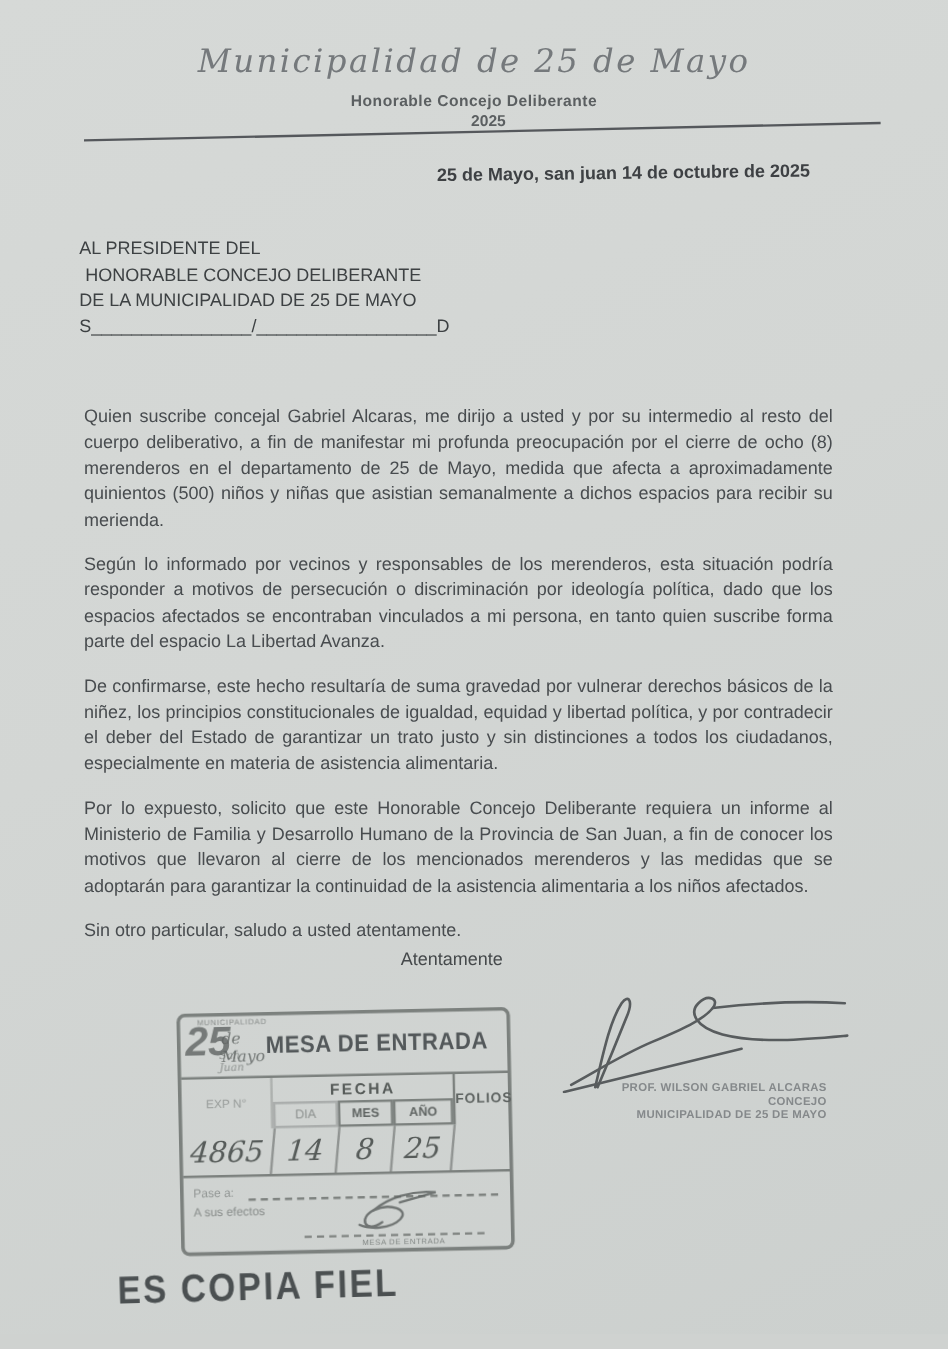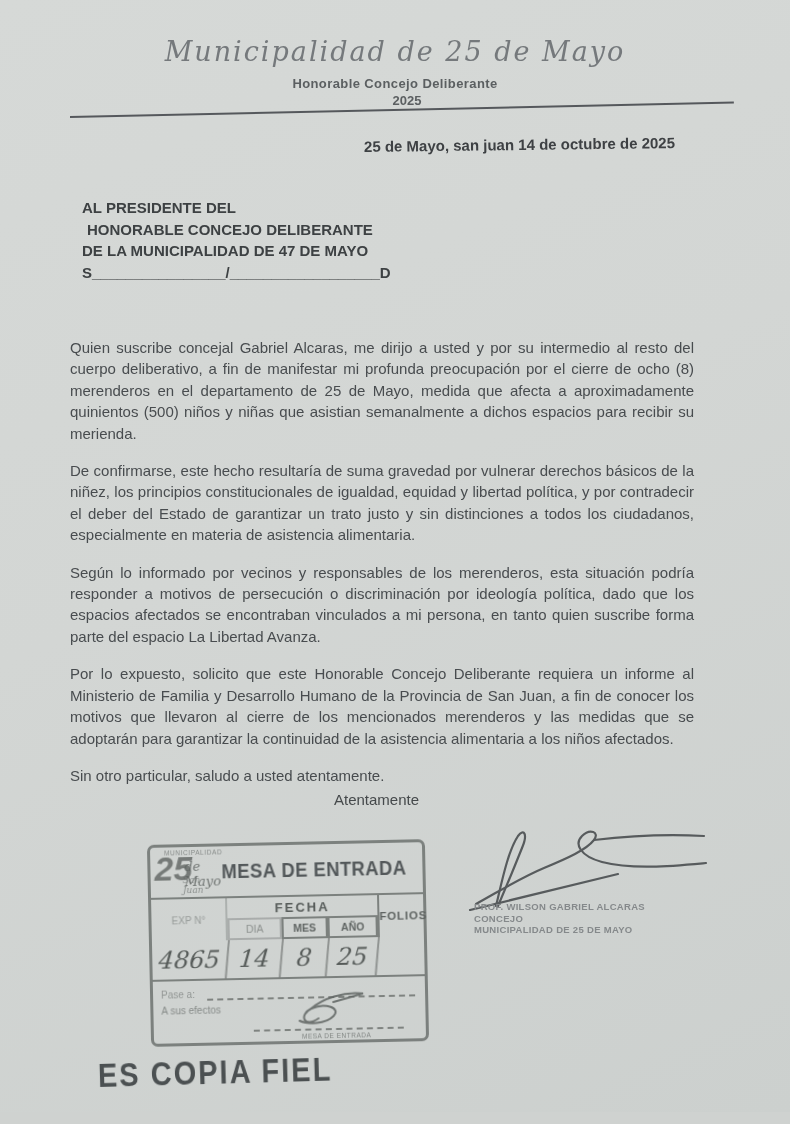--- a/index.html
+++ b/index.html
@@ -30,21 +30,21 @@
     transform-origin:left center;
   }
 
   .date-line {
     top:136px; left:364px; font-size:15px; font-weight:bold; color:#3e4144;
     transform:rotate(-.7deg); white-space:nowrap;
   }
 
   
   .recipient {
-    top:197px; left:82px; font-size:15px; font-weight:bold;
+    top:197px; left:66px; font-size:15px; font-weight:normal;
     line-height:21.5px; color:#3d4143; white-space:nowrap;
   }
   .recipient .indent { padding-left:5px; }
 
   
   .body-text {
     top:321px; left:70px; width:624px; font-size:15px; line-height:21.4px;
     text-align:justify; color:#484c4f;
   }
   .body-text p { margin:16px 0 14px 0; }
@@ -91,21 +91,21 @@
   .pase-label { position:absolute; left:8px; top:8px; opacity:.55; }
   .pase-line  { position:absolute; left:54px; right:10px; top:18px; border-bottom:2px dashed rgba(92,97,94,.7); }
   .efectos-label { position:absolute; left:8px; top:24px; opacity:.65; }
   .foot-line  { position:absolute; left:100px; width:150px; top:50px; border-bottom:2px dashed rgba(92,97,94,.7); }
   .foot-caption { position:absolute; left:148px; top:54px; font-size:6.5px; letter-spacing:.5px; opacity:.7; }
   .foot-sig { position:absolute; left:110px; top:12px; }
 
   
   .sig-strokes { top:826px; left:468px; }
   .sig-block {
-    top:901px; left:474px; width:215px; text-align:left;
+    top:901px; left:474px; width:215px; text-align:right;
     font-size:9.5px; font-weight:bold; color:#85898b; line-height:11.5px;
     letter-spacing:.3px; filter:blur(.3px);
   }
 
   
   .copy-stamp {
     top:1060px; left:98px; font-size:29px; font-weight:bold;
     letter-spacing:2px; color:#353a3c; opacity:.85;
     transform:rotate(-1.6deg) scaleY(1.12); transform-origin:left center;
     filter:blur(.35px); white-space:nowrap;
@@ -119,28 +119,28 @@
   <div class="abs org-script">Municipalidad de 25 de Mayo</div>
   <div class="abs org-sub">Honorable Concejo Deliberante</div>
   <div class="abs org-year">2025</div>
   <div class="abs head-rule"></div>
 
   <div class="abs date-line">25 de Mayo, san juan 14 de octubre de 2025</div>
 
   <div class="abs recipient">
     <div>AL PRESIDENTE DEL</div>
     <div class="indent">HONORABLE CONCEJO DELIBERANTE</div>
-    <div>DE LA MUNICIPALIDAD DE 47 DE MAYO</div>
+    <div>DE LA MUNICIPALIDAD DE 25 DE MAYO</div>
     <div>S________________/__________________D</div>
   </div>
 
   <div class="abs body-text">
     <p>Quien suscribe concejal Gabriel Alcaras, me dirijo a usted y por su intermedio al resto del cuerpo deliberativo, a fin de manifestar mi profunda preocupación por el cierre de ocho (8) merenderos en el departamento de 25 de Mayo, medida que afecta a aproximadamente quinientos (500) niños y niñas que asistian semanalmente a dichos espacios para recibir su merienda.</p>
+    <p>Según lo informado por vecinos y responsables de los merenderos, esta situación podría responder a motivos de persecución o discriminación por ideología política, dado que los espacios afectados se encontraban vinculados a mi persona, en tanto quien suscribe forma parte del espacio La Libertad Avanza.</p>
     <p>De confirmarse, este hecho resultaría de suma gravedad por vulnerar derechos básicos de la niñez, los principios constitucionales de igualdad, equidad y libertad política, y por contradecir el deber del Estado de garantizar un trato justo y sin distinciones a todos los ciudadanos, especialmente en materia de asistencia alimentaria.</p>
-    <p>Según lo informado por vecinos y responsables de los merenderos, esta situación podría responder a motivos de persecución o discriminación por ideología política, dado que los espacios afectados se encontraban vinculados a mi persona, en tanto quien suscribe forma parte del espacio La Libertad Avanza.</p>
     <p>Por lo expuesto, solicito que este Honorable Concejo Deliberante requiera un informe al Ministerio de Familia y Desarrollo Humano de la Provincia de San Juan, a fin de conocer los motivos que llevaron al cierre de los mencionados merenderos y las medidas que se adoptarán para garantizar la continuidad de la asistencia alimentaria a los niños afectados.</p>
     <p>Sin otro particular, saludo a usted atentamente.</p>
   </div>
 
   <div class="abs closing">Atentamente</div>
 
   <svg class="abs sig-strokes" width="245" height="85" viewBox="0 0 245 85">
     <g fill="none" stroke="#4b4f51" stroke-width="2.2" stroke-linecap="round" opacity=".9">
       <path d="M28,80 C34,55 40,25 50,10 C56,2 60,8 54,22 C46,42 36,66 30,80"></path>
       <path d="M8,78 C30,66 52,52 76,42 C100,32 118,24 126,14 C132,6 122,2 114,10 C106,18 112,30 134,36 C165,44 205,40 238,37"></path>

